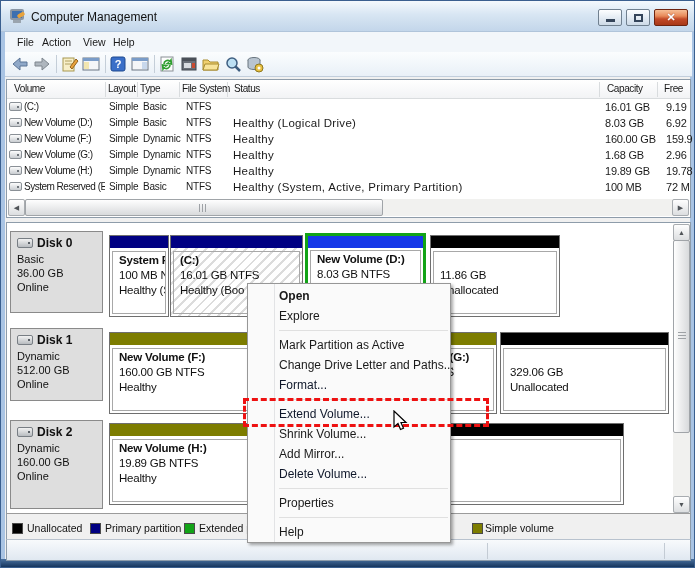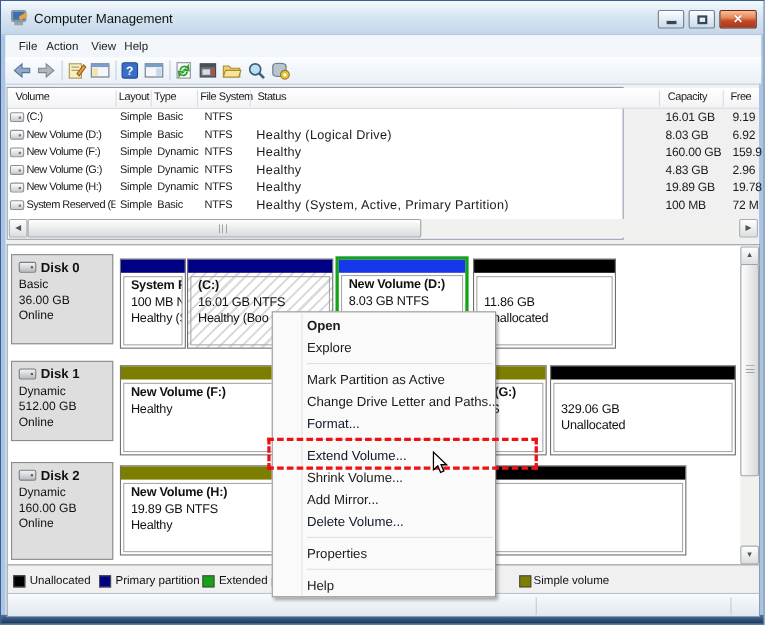--- a/index.html
+++ b/index.html
@@ -23,21 +23,21 @@
 #btn-max .box { position:absolute; left:7px; top:4px; width:9px; height:8px; border:2px solid #35455A; }
 #btn-close .gl { color:#fff; font-weight:bold; font-size:11px; top:1px; text-shadow:0 0 1px #7E2A18; }
 
 #menubar { position:absolute; left:4px; top:31px; width:687px; height:36px; background:#F2F6FA; border-bottom:1px solid #E2E8F0; }
 .mitem { position:absolute; top:4px; font-size:10.5px; color:#1A1A1A; }
 
 #toolbar { position:absolute; left:4px; top:51px; width:687px; height:25px; background:linear-gradient(#FBFDFE,#E9F0F7); border-bottom:1px solid #C2CEDC; }
 .tsep { position:absolute; top:3px; width:1px; height:18px; background:#C4CED8; }
 .tico { position:absolute; top:3px; width:18px; height:18px; }
 
-#volpanel { position:absolute; left:5px; top:78px; width:561px; height:139px; background:#fff; border:1px solid #8E9CAA; }
+#volpanel { position:absolute; left:5px; top:78px; width:685px; height:139px; background:#fff; border:1px solid #8E9CAA; }
 #vhead { position:absolute; left:0; top:0; width:683px; height:19px; background:linear-gradient(#FFFFFF,#F2F3F5); border-bottom:1px solid #D9DCDE; }
 .hsep { position:absolute; top:2px; width:1px; height:15px; background:#D9DCDE; }
 .hlabel { position:absolute; top:3px; font-size:10px; letter-spacing:-0.4px; color:#1A1A1A; }
 .trow { position:absolute; left:0; width:683px; height:16px; }
 .tc { position:absolute; top:2px; font-size:10px; letter-spacing:-0.2px; color:#1A1A1A; white-space:nowrap; overflow:hidden; }
 .cv { left:17px; width:81px; letter-spacing:-0.5px; }
 .clay { left:102px; width:31px; } .cty { left:136px; width:42px; } .cfs { left:179px; width:45px; }
 .cst { left:226px; width:367px; font-size:11.5px; letter-spacing:0.3px; } .ccap { left:598px; width:52px; font-size:11px; } .cfree { left:659px; width:28px; font-size:11px; }
 .vicon { position:absolute; left:2px; top:3px; width:13px; height:9px; background:linear-gradient(#FDFDFD,#C9CDD1); border:1px solid #8A9096; border-radius:2px; }
 .vicon:after { content:""; position:absolute; right:2px; top:3px; width:2px; height:2px; background:#70767C; }
@@ -222,21 +222,21 @@
         <span class="tc ccap">160.00 GB</span>
         <span class="tc cfree">159.9</span>
     </div>
     <div class="trow" style="top:67px">
       <span class="vicon"></span>
       <span class="tc cv">New Volume (G:)</span>
         <span class="tc clay">Simple</span>
         <span class="tc cty">Dynamic</span>
         <span class="tc cfs">NTFS</span>
         <span class="tc cst">Healthy</span>
-        <span class="tc ccap">4.83 GB</span>
+        <span class="tc ccap">1.68 GB</span>
         <span class="tc cfree">2.96</span>
     </div>
     <div class="trow" style="top:83px">
       <span class="vicon"></span>
       <span class="tc cv">New Volume (H:)</span>
         <span class="tc clay">Simple</span>
         <span class="tc cty">Dynamic</span>
         <span class="tc cfs">NTFS</span>
         <span class="tc cst">Healthy</span>
         <span class="tc ccap">19.89 GB</span>
@@ -305,20 +305,21 @@
     <div class="dpanel" style="top:105px; height:73px">
       <div class="dname"><span class="disk-ic"></span><span>Disk 1</span></div>
       <div class="dline">Dynamic</div>
       <div class="dline">512.00 GB</div>
       <div class="dline">Online</div>
     </div>
     <div class="pbox" style="left:102px; top:109px; width:259px; height:82px">
       <div class="band" style="background:#7D7D00"></div>
       <div class="pcontent">
           <div class="pname">New Volume  (F:)</div>
+          <div class="pline">160.00 GB NTFS</div>
           <div class="pline">Healthy</div>
         </div>
     </div>
     <div class="pbox" style="left:364px; top:109px; width:126px; height:82px">
       <div class="band" style="background:#7D7D00"></div>
       <div class="pcontent">
           <div class="pname">New Volume  (G:)</div>
           <div class="pline">3.05 GB NTFS</div>
           <div class="pline">Healthy</div>
         </div>

